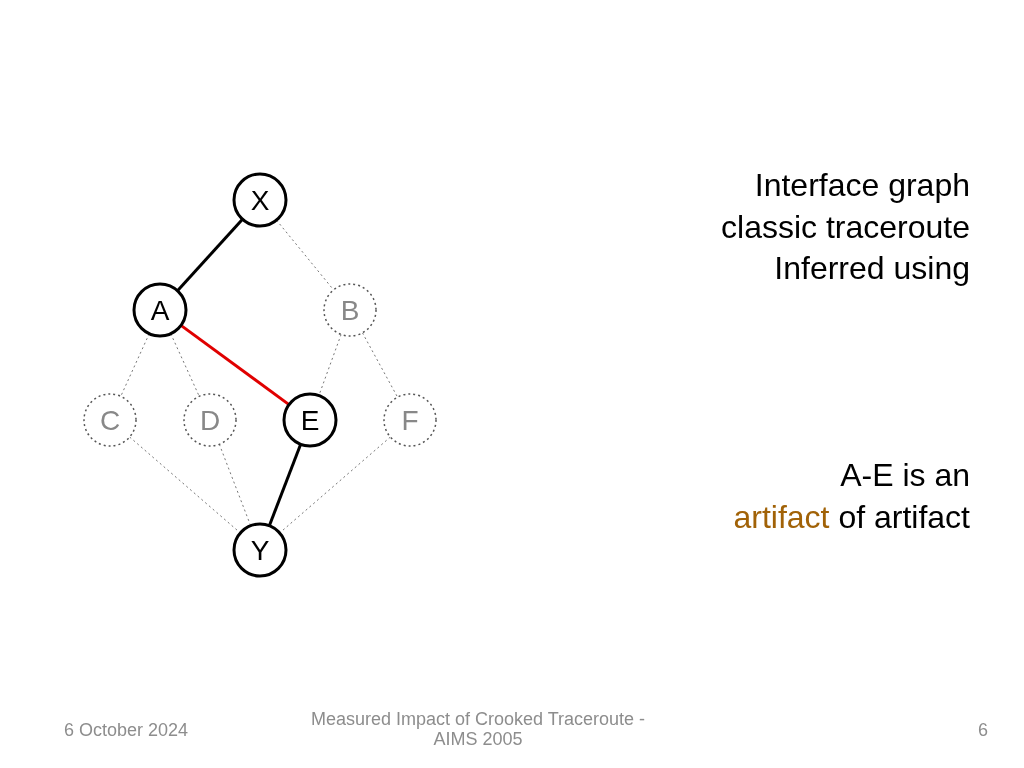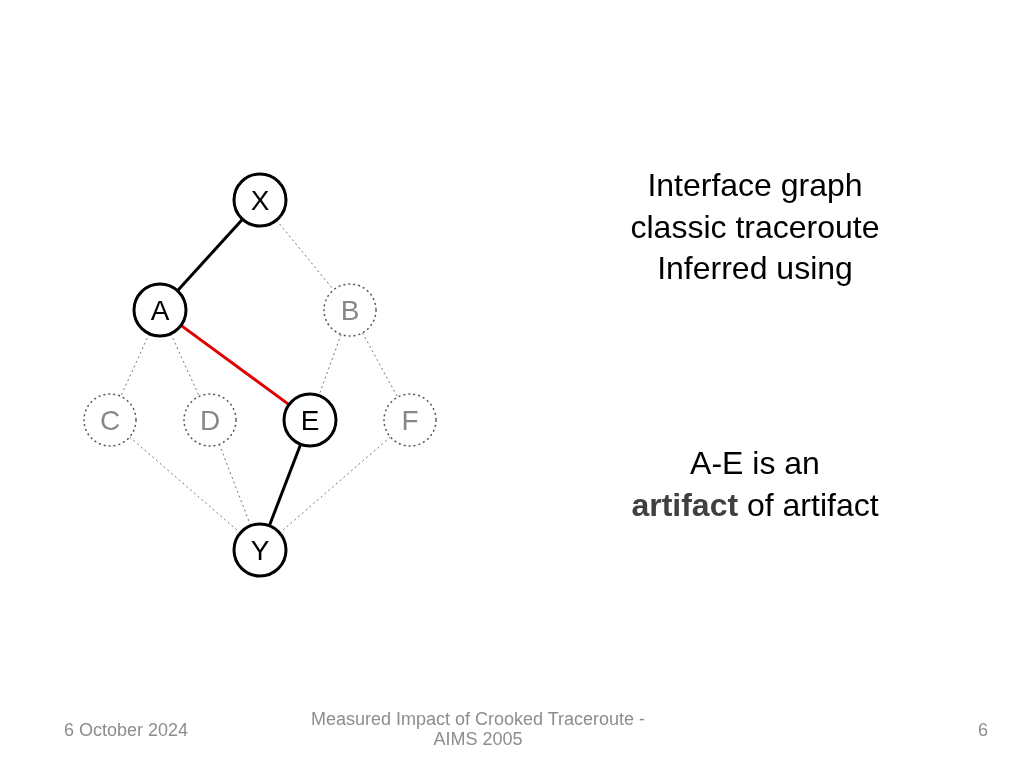--- a/index.html
+++ b/index.html
@@ -1,24 +1,24 @@
 <!DOCTYPE html>
 <html><head>
   <meta charset="utf-8">
   <style>
     * { margin: 0; padding: 0; box-sizing: border-box; }
     html, body { width: 1024px; height: 768px; background: #fff;
       font-family: "Helvetica Neue", Arial, sans-serif; overflow: hidden; }
     .slide { position: relative; width: 1024px; height: 768px; }
     .diagram { position: absolute; left: 60px; top: 160px; width: 420px; height: 440px; }
-    .text-block { position: absolute; left: 540px; width: 430px; text-align: center;
+    .text-block { position: absolute; left: 540px; width: 430px; text-align: right;
       font-size: 32px; line-height: 1.3; color: #000; }
     .text-top { top: 165px; }
-    .text-bottom { top: 443px; }
-    .red { color: #404040; font-weight: 700; }
+    .text-bottom { top: 455px; }
+    .red { color: #a16207; font-weight: 400; }
     .footer { position: absolute; bottom: 18px; left: 4px; width: 1024px; height: 40px;
       display: flex; align-items: center; color: #8d8d8d; font-size: 18px; }
     .footer-date   { position: absolute; left: 60px; }
     .footer-center { position: absolute; left: 0; width: 948px; text-align: center; line-height: 1.1; }
     .footer-page   { position: absolute; right: 40px; }
     .node-label { font-size: 28px; font-family: "Helvetica Neue", Arial, sans-serif;
       text-anchor: middle; dominant-baseline: central; }
   </style>
 </head>
 <body>

